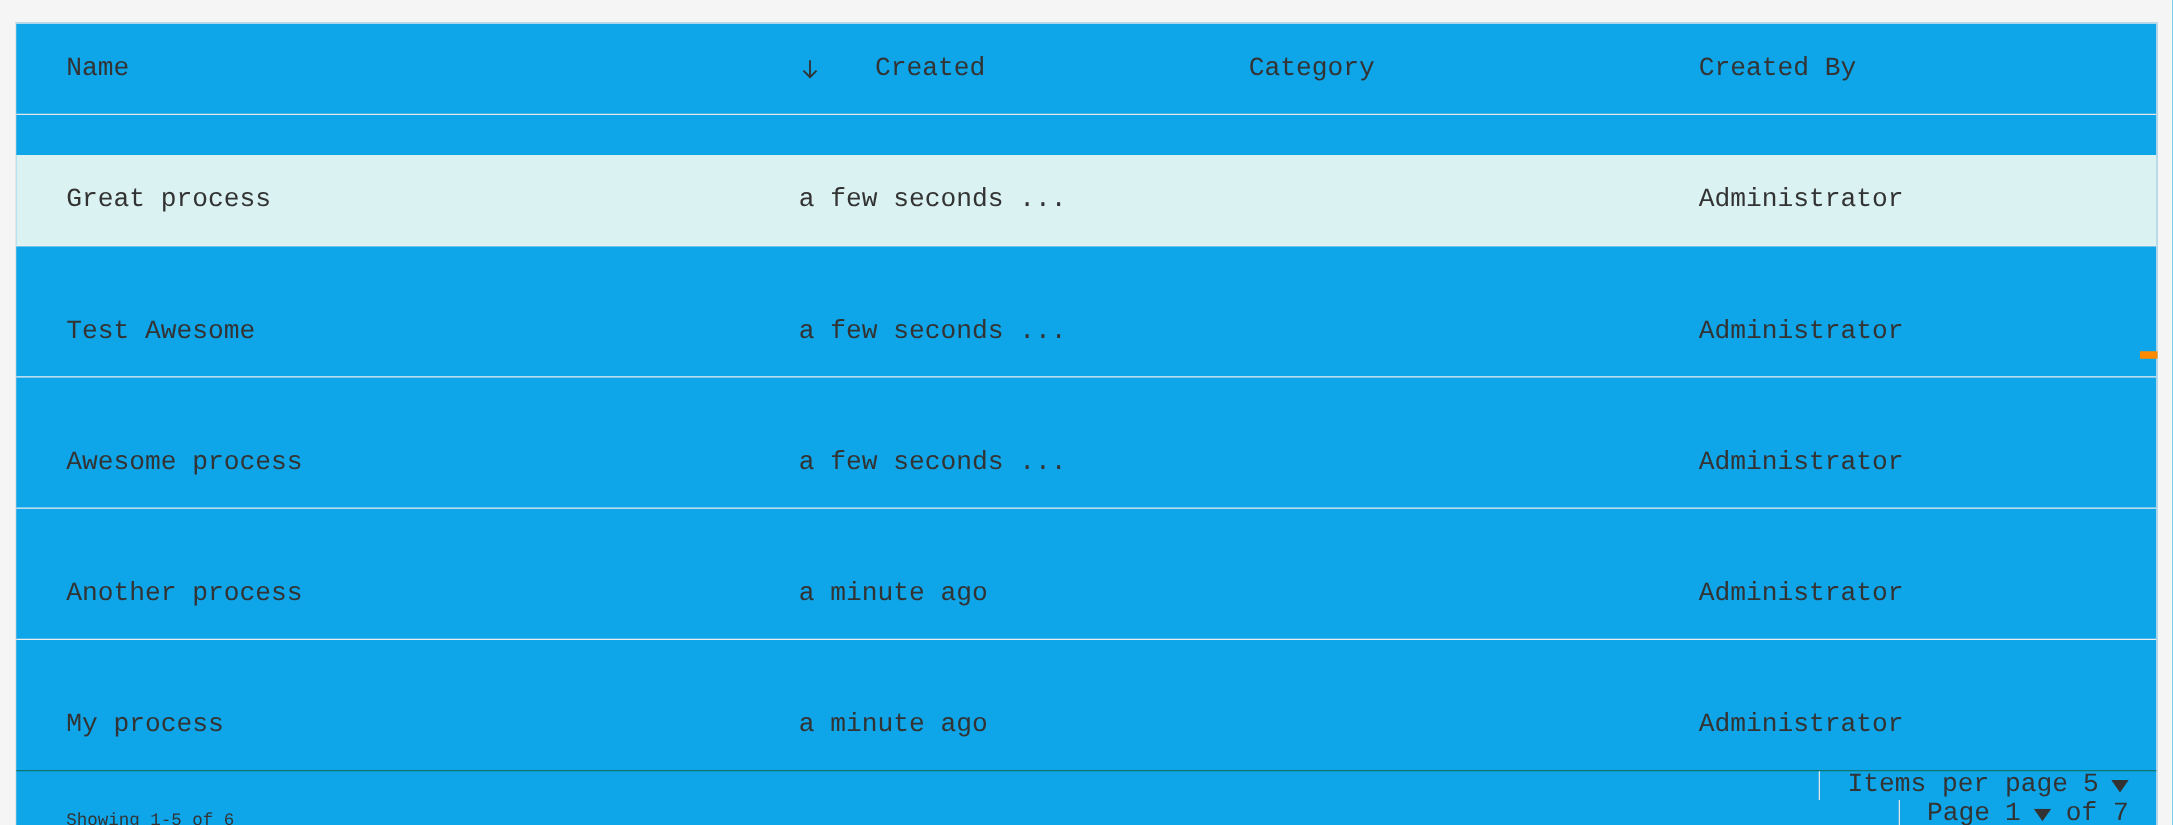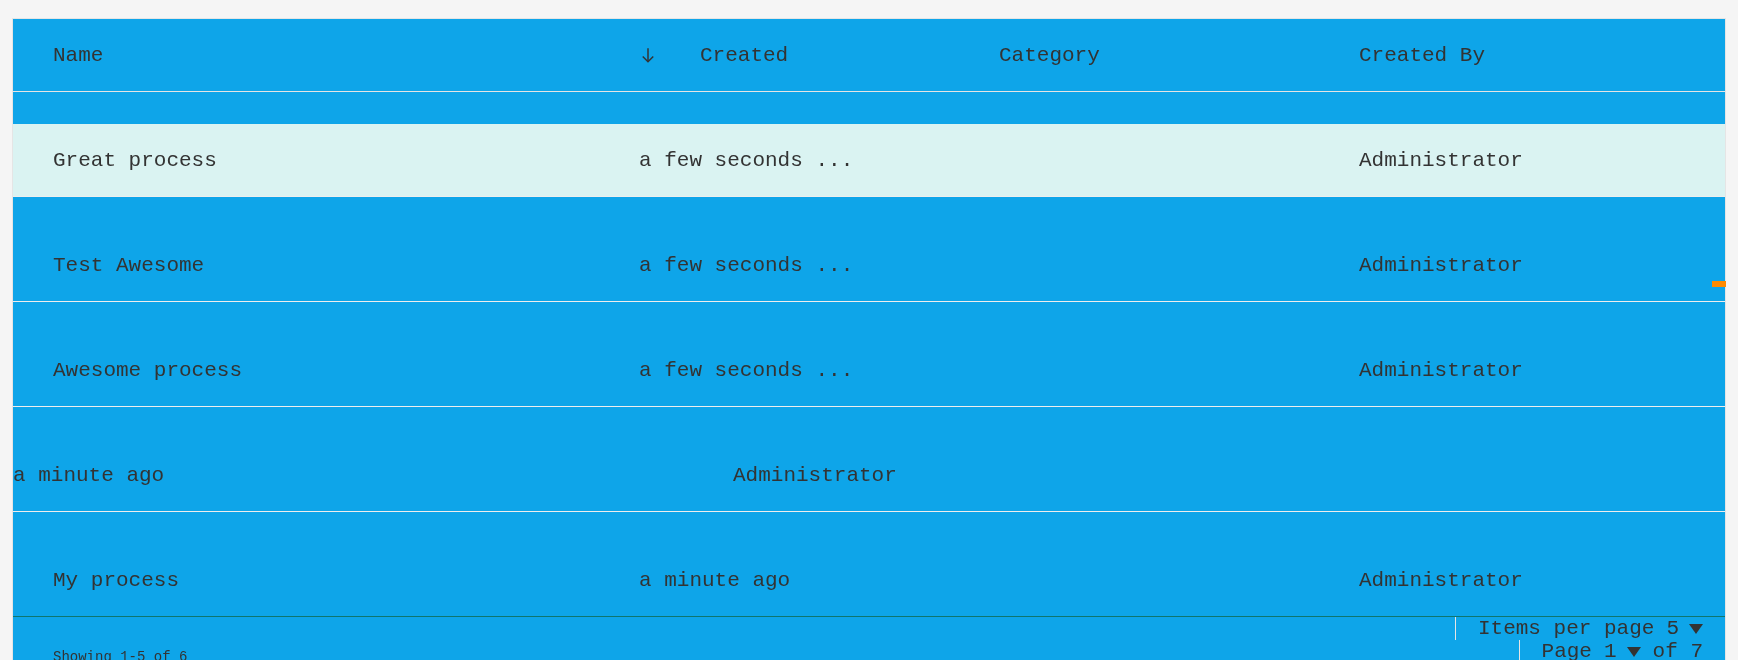--- a/index.html
+++ b/index.html
@@ -172,20 +172,21 @@
     </div>
 
     <div class="row">
       <div class="td col-name">Awesome process</div>
       <div class="td col-created">a few seconds ...</div>
       <div class="td col-category"></div>
       <div class="td col-createdby">Administrator</div>
     </div>
 
     <div class="row">
+      <div class="td col-name">Another process</div>
       <div class="td col-created">a minute ago</div>
       <div class="td col-category"></div>
       <div class="td col-createdby">Administrator</div>
     </div>
 
     <div class="row">
       <div class="td col-name">My process</div>
       <div class="td col-created">a minute ago</div>
       <div class="td col-category"></div>
       <div class="td col-createdby">Administrator</div>

